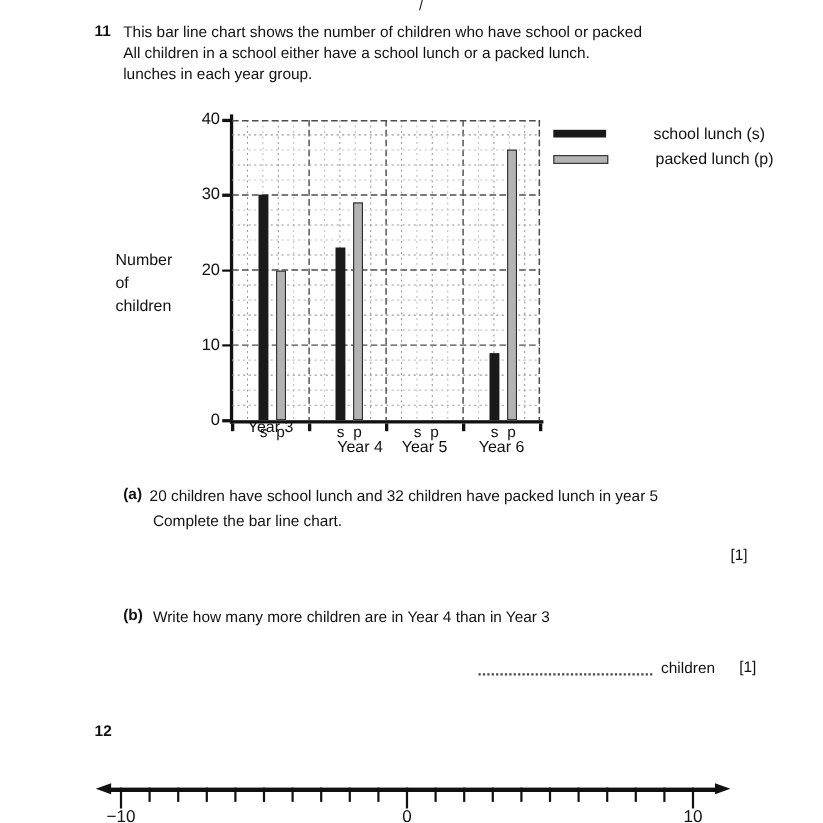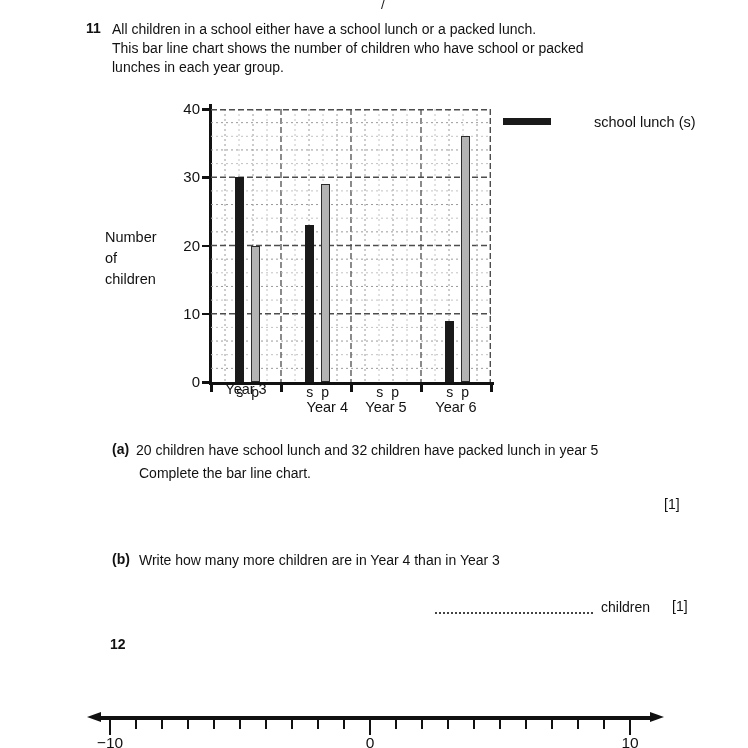--- a/index.html
+++ b/index.html
@@ -39,22 +39,22 @@
 </style>
 </head>
 <body>
 
 <div id="page">
 
   <div class="abs topmark" style="left:381px;top:-3px;">/</div>
 
   <div class="abs qnum" style="left:86px;top:20px;">11</div>
   <div class="abs txt" style="left:112px;top:20px;width:575px;">
+    <div>This bar line chart shows the number of children who have school or packed</div>
     <div>All children in a school either have a school lunch or a packed lunch.</div>
-    <div>This bar line chart shows the number of children who have school or packed</div>
     <div>lunches in each year group.</div>
   </div>
 
   <div class="abs" id="chart" style="left:0;top:0;">
 
     <div class="abs" style="left:105px;top:227px;">
       <div class="ylabel-line">Number of</div>
       <div class="ylabel-line">children</div>
     </div>
 
@@ -138,35 +138,39 @@
         <div class="abs sp-label" style="left:439.7px;top:384px;">s</div>
         <div class="abs sp-label" style="left:455.1px;top:384px;">p</div>
         <div class="abs year-label" style="left:424px;top:399px;">Year 6</div>
       </div>
 
     <div class="abs" style="left:503px;top:110px;">
       <div class="legend-row">
         <span class="legend-swatch s"></span>
         <span class="legend-label">school lunch (s)</span>
       </div>
+      <div class="legend-row">
+        <span class="legend-swatch p"></span>
+        <span class="legend-label">packed lunch (p)</span>
+      </div>
     </div>
   </div>
 
   <div class="abs qnum" style="left:112px;top:441px;">(a)</div>
   <div class="abs txt" style="left:136px;top:441px;width:560px;">20 children have school lunch and 32 children have packed lunch in year 5</div>
   <div class="abs txt" style="left:139px;top:464px;">Complete the bar line chart.</div>
   <div class="abs marks" style="left:664px;top:496px;">[1]</div>
 
   <div class="abs qnum" style="left:112px;top:551px;">(b)</div>
   <div class="abs txt" style="left:139px;top:551px;width:560px;">Write how many more children are in Year 4 than in Year 3</div>
   <div class="abs dotted-line" style="left:435px;top:598px;width:158px;"></div>
   <div class="abs txt" style="left:601px;top:598px;">children</div>
   <div class="abs marks" style="left:672px;top:598px;">[1]</div>
 
-  <div class="abs qnum" style="left:86px;top:636px;margin-left:24px;">12</div>
+  <div class="abs qnum" style="left:86px;top:656px;">12</div>
 
   <div>
     <div class="abs nl-line" style="left:99px;top:716px;width:552px;"></div>
     <div class="abs nl-arrow left" style="left:87px;top:712px;"></div>
     <div class="abs nl-arrow right" style="left:650px;top:712px;"></div>
     <div id="numberline-generated">
         <div class="abs nl-tick" style="left:109px;top:716px;height:19px;"></div>
         <div class="abs nl-label" style="left:88px;top:734px;">−10</div>
         <div class="abs nl-tick" style="left:135px;top:716px;height:13px;"></div>
         <div class="abs nl-tick" style="left:161px;top:716px;height:13px;"></div>

